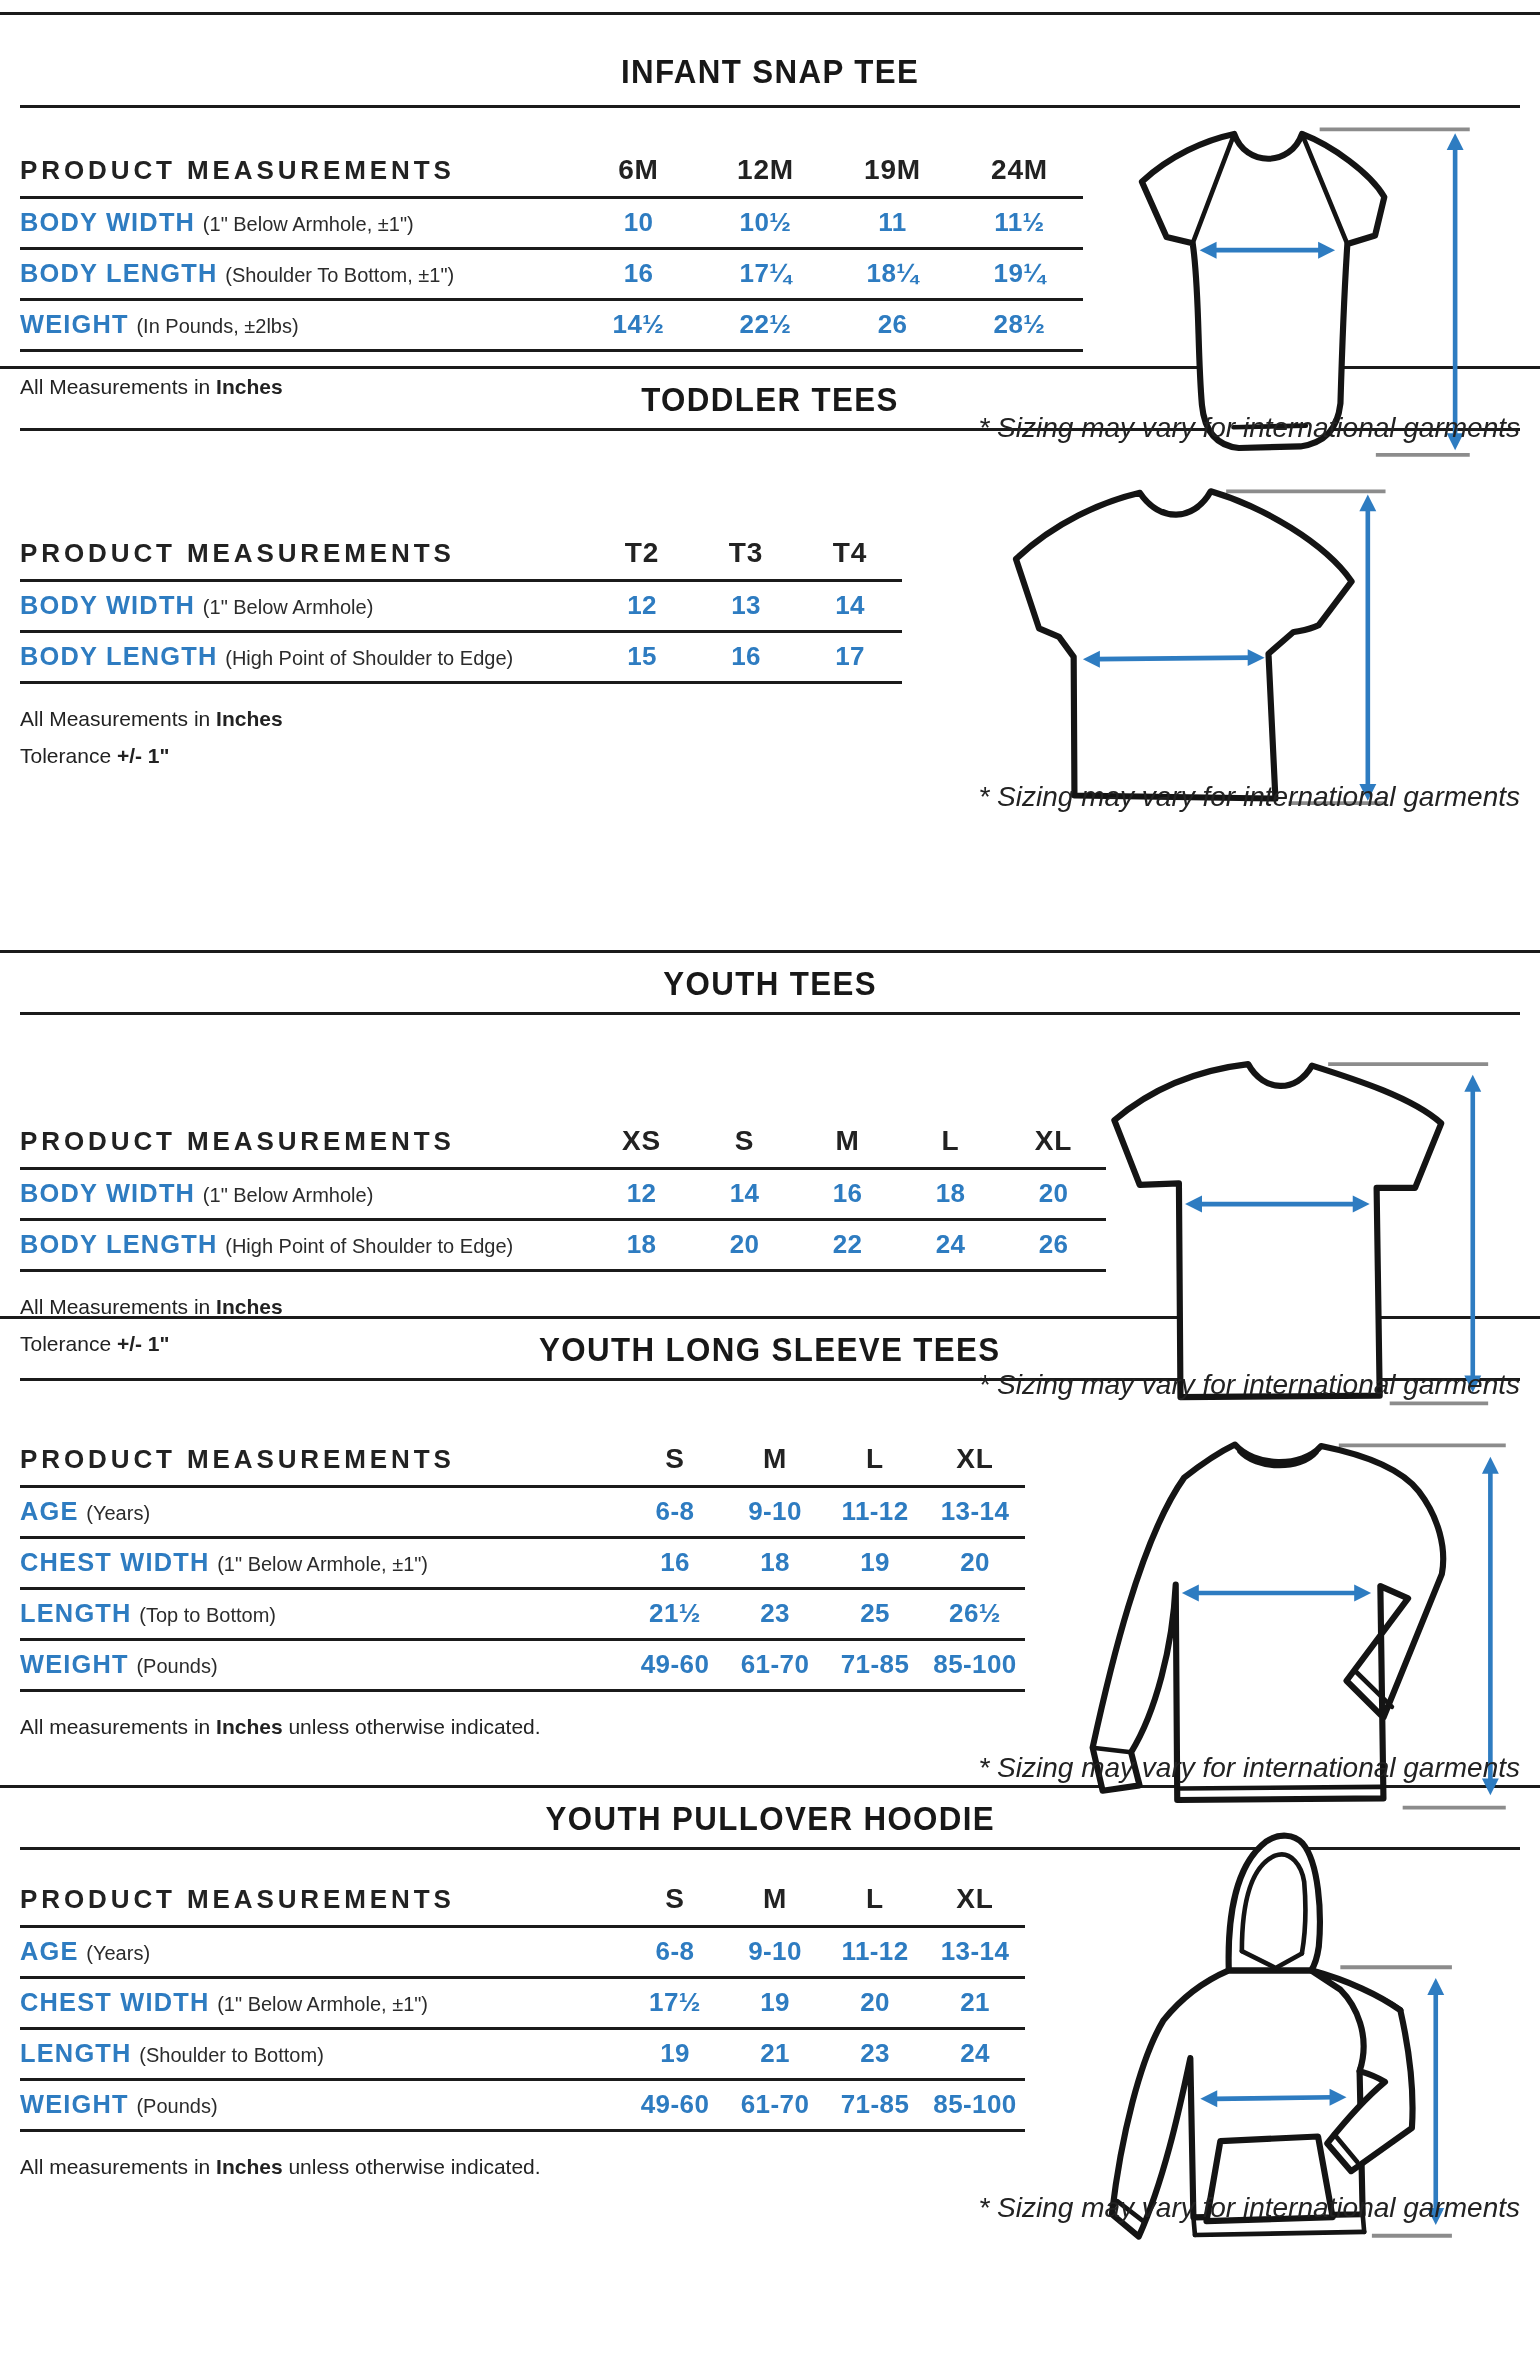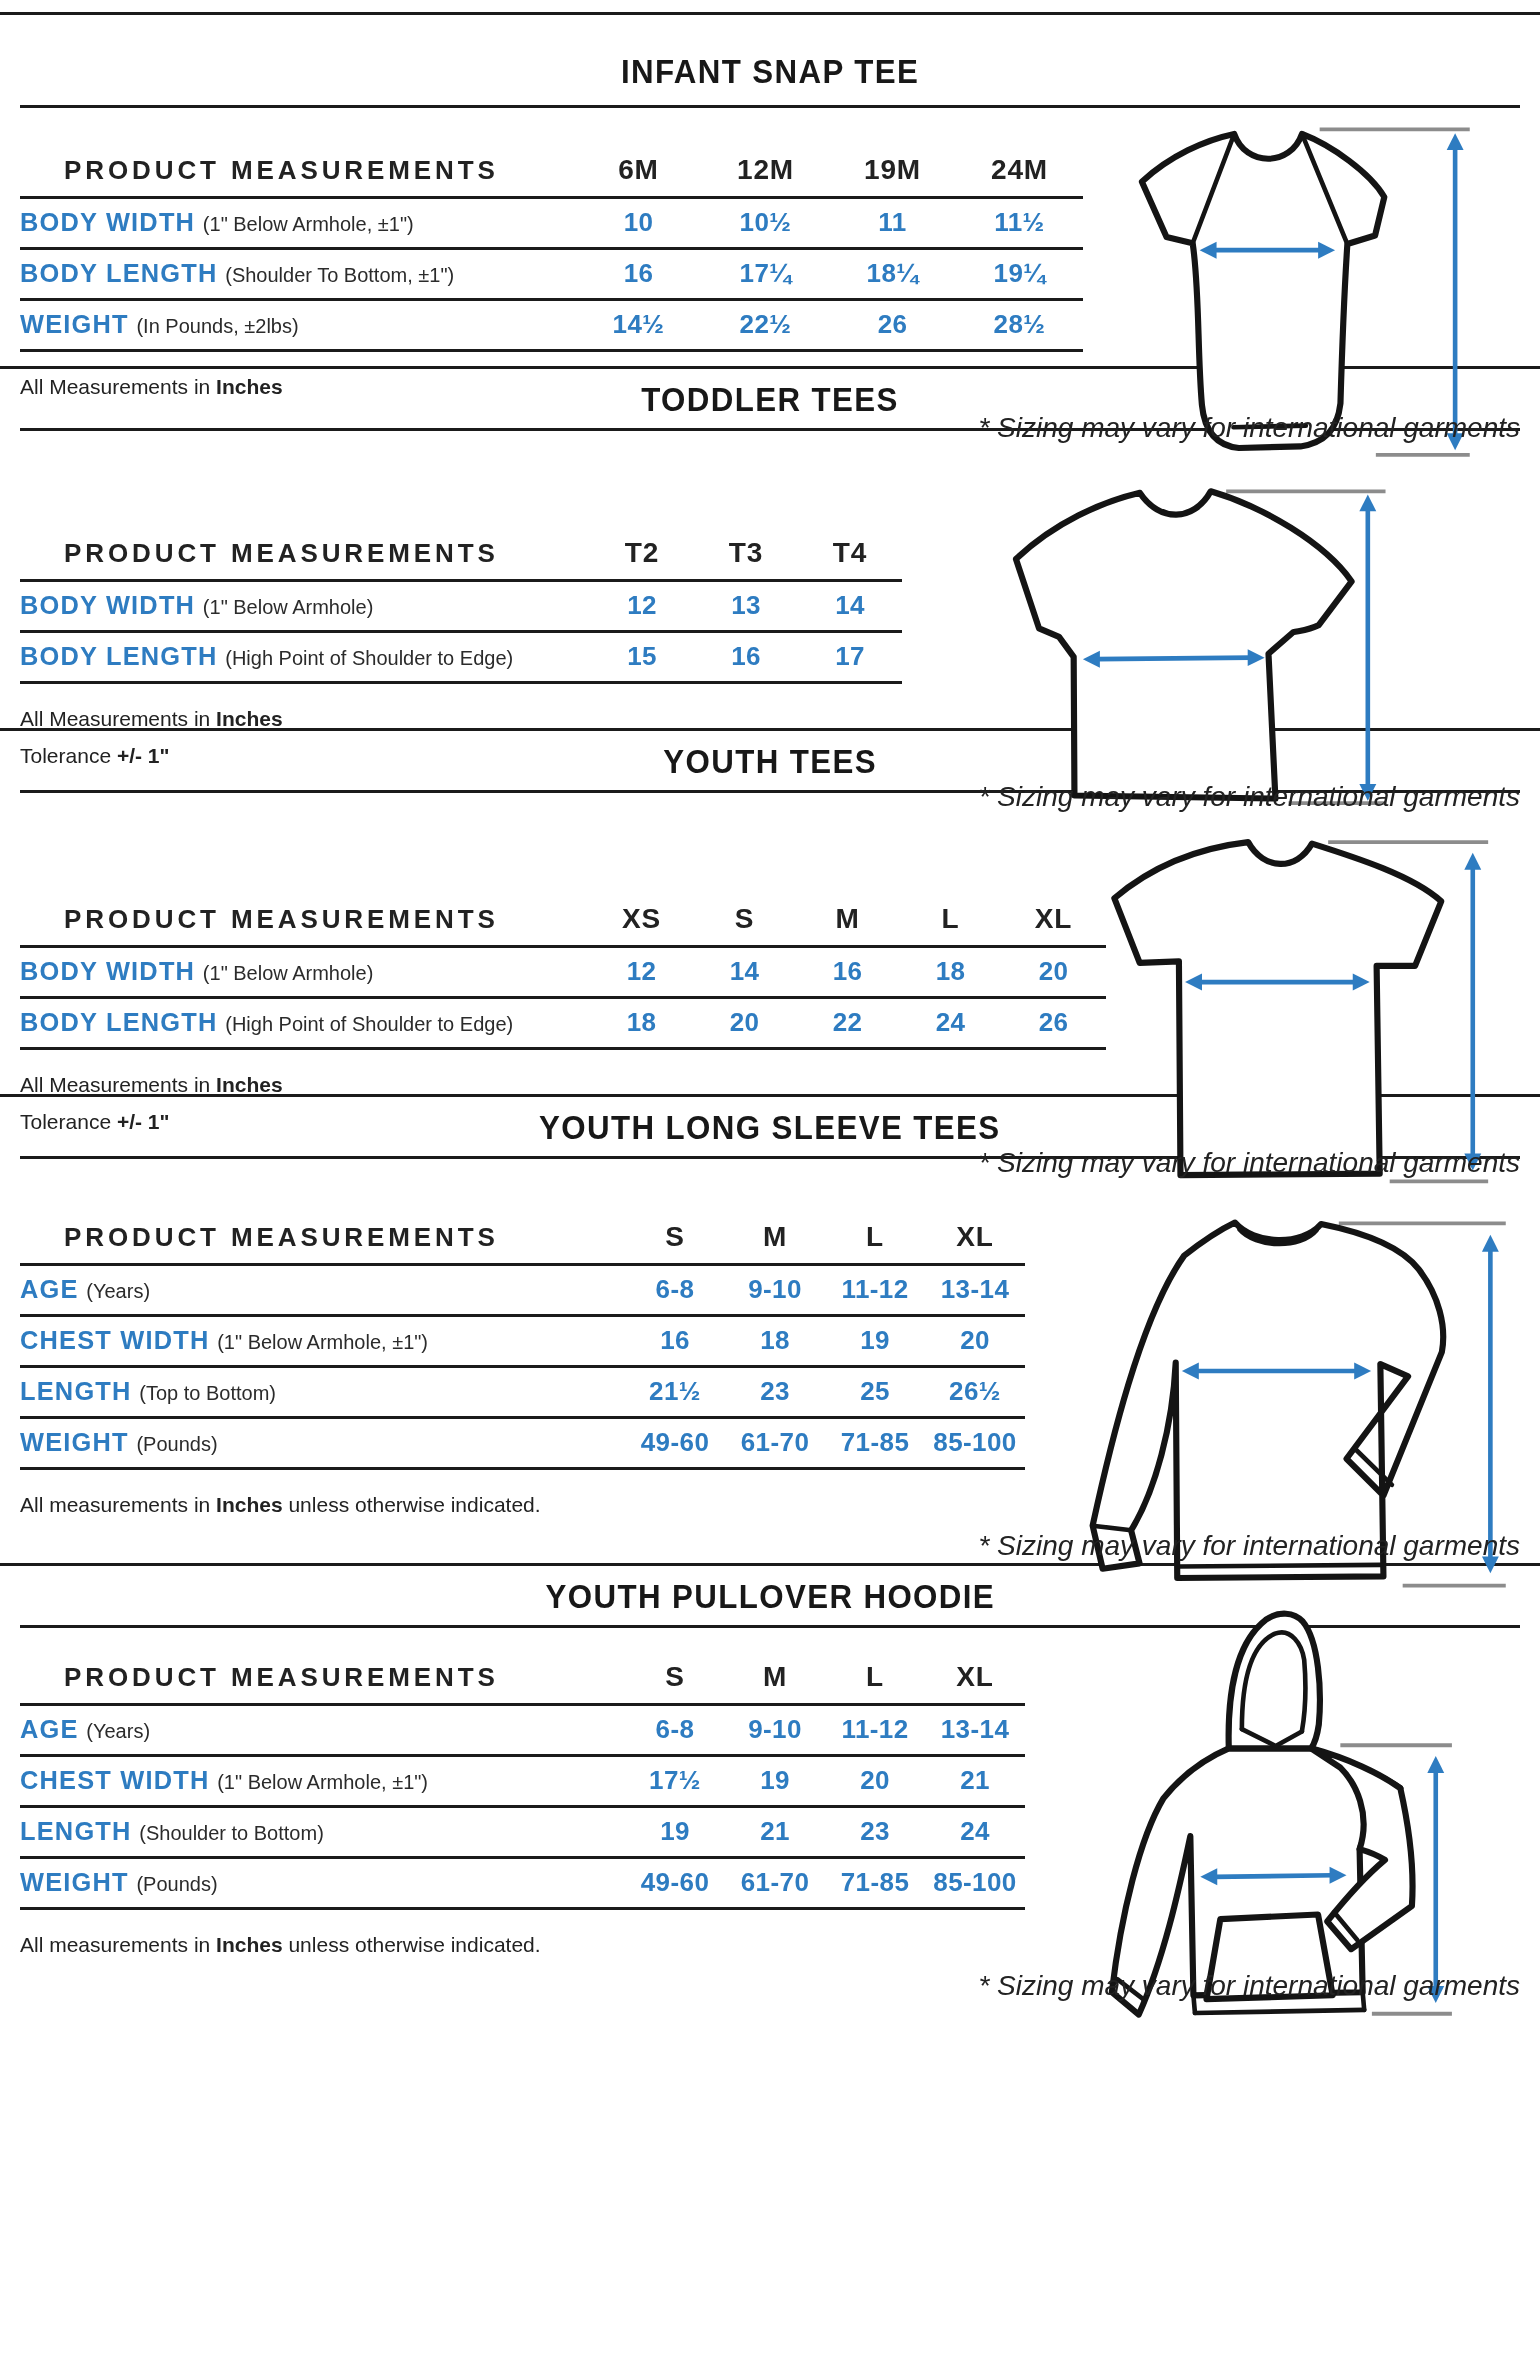--- a/index.html
+++ b/index.html
@@ -2,41 +2,41 @@
 <html style="font-size:12.3px"><head>
 <meta charset="utf-8">
 <style>
   html,body{margin:0;padding:0;background:#fff;}
   body{
     width:1540px;height:2377px;overflow:hidden;position:relative;
     font-family:"Liberation Sans","DejaVu Sans",sans-serif;color:#1c1c1c;
     padding-top:12.3px;box-sizing:border-box;
   }
   .section{border-top:3.1px solid #1b1b1b;padding:0 20px;box-sizing:border-box;position:relative;}
-  .s1{height:354px;} .s2{height:362px;} .s3{height:366px;} .s4{height:469px;} .s5{height:452px;}
+  .s1{height:354px;} .s2{height:584px;} .s3{height:366px;} .s4{height:469px;} .s5{height:452px;}
   .title{text-align:center;font-weight:700;font-size:34px;letter-spacing:1.5px;color:#181818;}
   .title span{display:inline-block;transform:scaleX(.92);}
   .s1 .title{padding:37px 0 14px;}
   .s2 .title,.s3 .title,.s4 .title,.s5 .title{padding:10.8px 0 9.2px;}
   .trule{height:3.1px;background:#1b1b1b;}
   .sec-body{position:relative;}
   .tblwrap{position:relative;z-index:2;}
   .s1 .tblwrap{padding-top:46px;}
   .s2 .tblwrap{padding-top:106px;}
   .s3 .tblwrap{padding-top:110px;}
   .s4 .tblwrap{padding-top:62px;}
   .s5 .tblwrap{padding-top:33px;}
   .thead,.trow{display:grid;align-items:center;}
   .s1 .thead,.s1 .trow{grid-template-columns:555px repeat(4,127px);width:1063px;}
   .s2 .thead,.s2 .trow{grid-template-columns:570px repeat(3,104px);width:882px;}
   .s3 .thead,.s3 .trow{grid-template-columns:570px repeat(5,103px);width:1086px;}
   .s4 .thead,.s4 .trow,.s5 .thead,.s5 .trow{grid-template-columns:605px repeat(4,100px);width:1005px;}
   .thead{padding-bottom:9.2px;border-bottom:3.1px solid #1b1b1b;align-items:end;}
   .trow{height:48px;border-bottom:3.1px solid #1b1b1b;}
-  .th-label{font-size:26px;font-weight:700;letter-spacing:3.9px;color:#222;margin-left:44px;}
+  .th-label{font-size:26px;font-weight:700;letter-spacing:3.9px;color:#222;}
   .th-size{font-size:28px;font-weight:700;letter-spacing:0.8px;text-align:center;color:#222;}
   .lbl{font-size:25.4px;font-weight:700;letter-spacing:1.2px;color:#2e7cc1;}
   .rnote{font-size:20px;color:#2b2b2b;margin-left:7.7px;}
   .tval{font-size:26px;font-weight:700;text-align:center;color:#2e7cc1;letter-spacing:0.4px;}
   .notes{margin-top:23px;font-size:21px;color:#222;}
   .nline{margin-bottom:13px;}
   .nline b{font-weight:700;}
   .sizing{font-style:italic;font-weight:400;font-size:28px;text-align:right;}
   .illus{position:absolute;z-index:1;}
   .il1{top:-18.5px;right:10.8px;}

